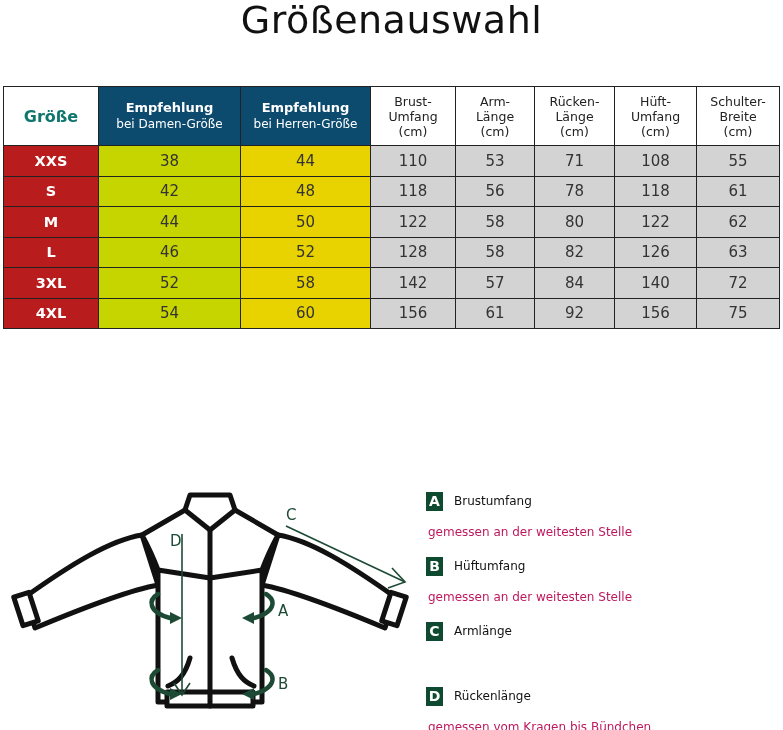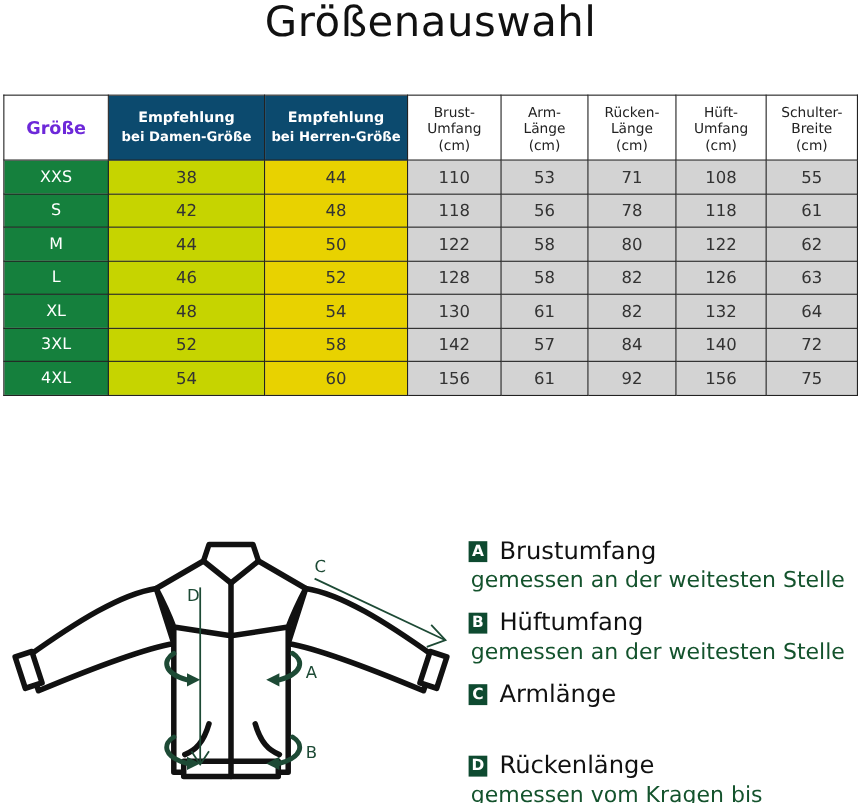--- a/index.html
+++ b/index.html
@@ -3,37 +3,37 @@
 <meta charset="utf-8">
 <style>
   html, body { margin:0; padding:0; background:#ffffff; }
   body { width:783px; height:730px; position:relative; overflow:hidden;
          font-family:"DejaVu Sans", "Liberation Sans", sans-serif; color:#1a1a1a; }
   .title { position:absolute; left:0; top:0; width:783px; text-align:center;
            font-size:38px; font-weight:400; top:-2px; letter-spacing:0.5px; color:#111; }
   table.sizes { position:absolute; left:3px; top:86px; border-collapse:collapse; table-layout:fixed; }
   table.sizes th, table.sizes td { border:1.5px solid #222; padding:0; text-align:center; vertical-align:middle; }
   table.sizes thead th { height:58px; background:#ffffff; font-weight:400; font-size:12.5px; line-height:15px; color:#222; }
-  table.sizes thead th.size-head { font-size:16px; font-weight:700; color:#6d28d9; }
+  table.sizes thead th.size-head { font-size:16px; font-weight:700; color:#0f766e; }
   table.sizes thead th.rec { background:#0c4a6e; color:#ffffff; font-size:12.5px; line-height:16px; }
   table.sizes thead th.rec .strong { font-weight:700; font-size:13px; display:block; }
-  table.sizes thead th.rec .sub { font-weight:700; font-size:12px; display:block; }
+  table.sizes thead th.rec .sub { font-weight:400; font-size:12px; display:block; }
   table.sizes tbody td { height:29.5px; font-size:15px; color:#333; }
-  table.sizes tbody td.size { background:#15803d; color:#ffffff; font-weight:400; font-size:14.5px;margin-top:32px; }
+  table.sizes tbody td.size { background:#b91c1c; color:#ffffff; font-weight:700; font-size:14.5px;margin-top:32px; }
   table.sizes tbody td.women { background:#c6d400; }
   table.sizes tbody td.men { background:#e8d200; }
   table.sizes tbody td.meas { background:#d3d3d3; }
   .jacket { position:absolute; left:10px; top:490px; width:400px; height:230px; }
   .legend { position:absolute; left:426px; top:489px; width:350px; }
   .legend-item { height:65px; }
   .legend-head { display:flex; align-items:center; height:24px; }
   .badge { width:17px; height:19px; background:#0e4a30; color:#ffffff; font-weight:700;
            font-size:14px; line-height:19px; text-align:center; margin-right:11px; }
-  .legend-title { font-size:22px; font-weight:400; color:#111; }
-  .legend-desc { font-size:20px; color:#14532d; margin-top:2px; padding-left:2px; }
+  .legend-title { font-size:12px; font-weight:400; color:#111; }
+  .legend-desc { font-size:12px; color:#be185d; margin-top:12px; padding-left:2px; }
 </style>
 </head>
 <body>
 
 <div class="title">Größenauswahl</div>
 
 <table class="sizes">
   <colgroup>
     <col style="width:95px">
       <col style="width:142px">
@@ -117,30 +117,20 @@
       <td class="size">L</td>
       <td class="women">46</td>
       <td class="men">52</td>
       <td class="meas">128</td>
       <td class="meas">58</td>
       <td class="meas">82</td>
       <td class="meas">126</td>
       <td class="meas">63</td>
     </tr>
     <tr>
-      <td class="size">XL</td>
-      <td class="women">48</td>
-      <td class="men">54</td>
-      <td class="meas">130</td>
-      <td class="meas">61</td>
-      <td class="meas">82</td>
-      <td class="meas">132</td>
-      <td class="meas">64</td>
-    </tr>
-    <tr>
       <td class="size">3XL</td>
       <td class="women">52</td>
       <td class="men">58</td>
       <td class="meas">142</td>
       <td class="meas">57</td>
       <td class="meas">84</td>
       <td class="meas">140</td>
       <td class="meas">72</td>
     </tr>
     <tr>

